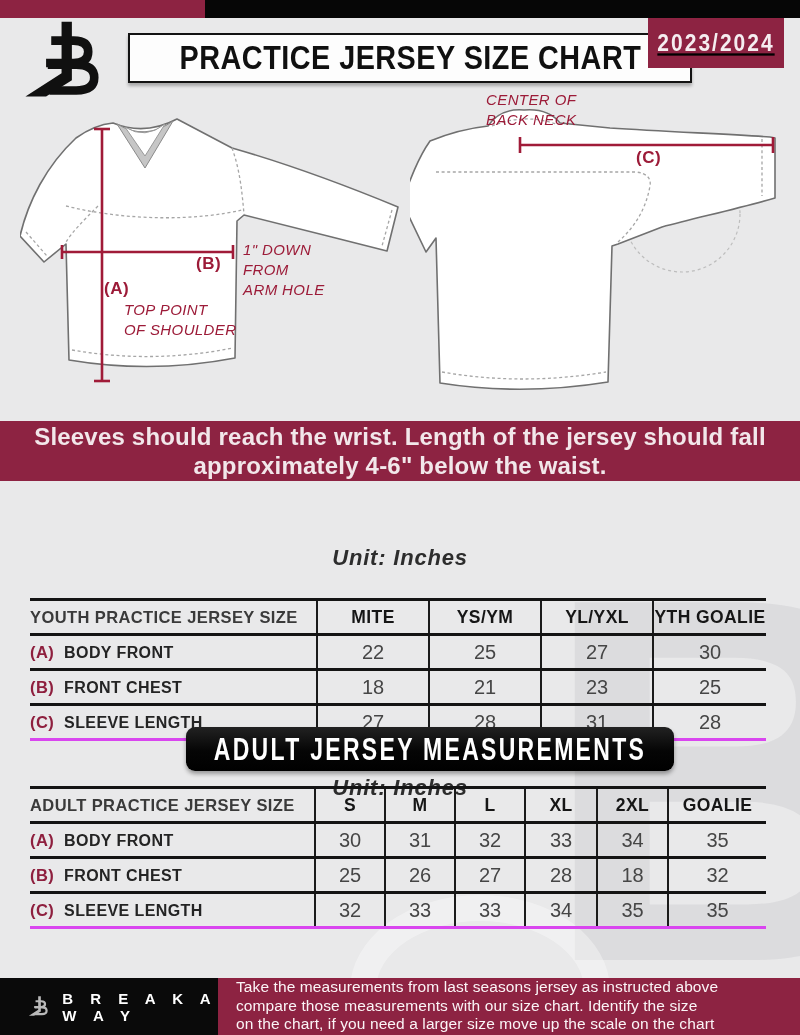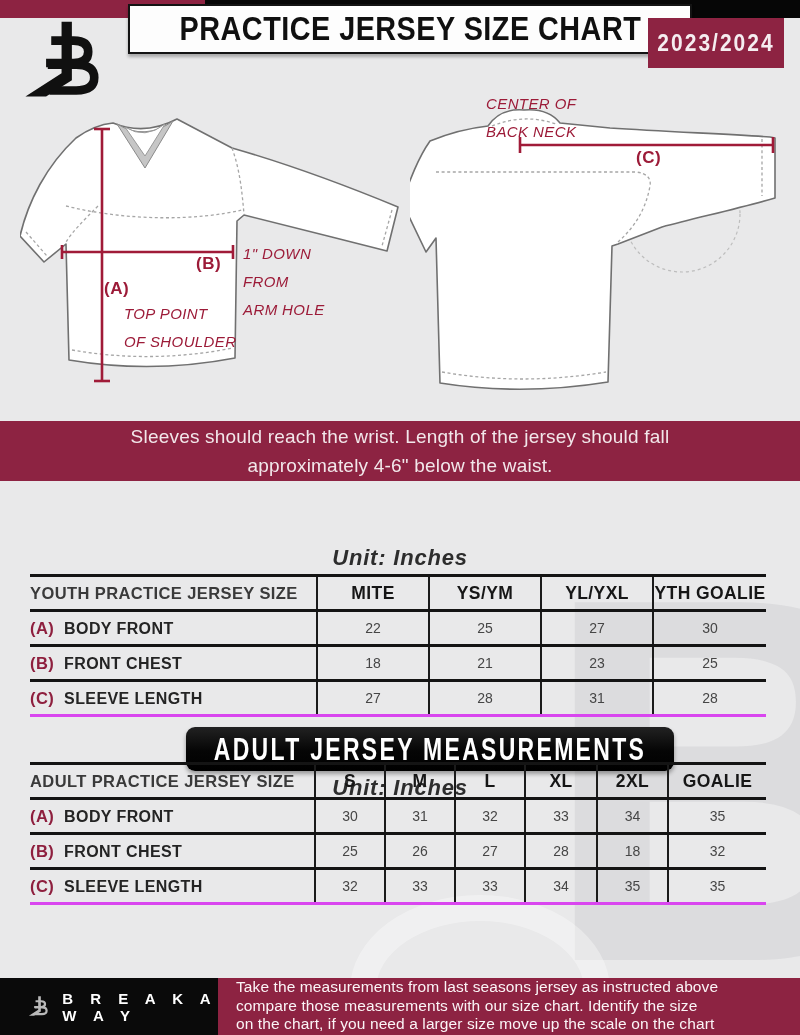--- a/index.html
+++ b/index.html
@@ -4,67 +4,67 @@
 <style>
   html,body{margin:0;padding:0;}
   #page{position:relative;width:800px;height:1035px;background:#e9e9ea;overflow:hidden;
         font-family:"Liberation Sans",sans-serif;}
   .abs{position:absolute;}
   .pre{white-space:pre-line;}
 
   
   .strip-maroon{left:0;top:0;width:205px;height:18px;background:#8d2342;}
   .strip-black{left:205px;top:0;width:595px;height:18px;background:#060606;}
-  .title-bar{left:128px;top:4px;width:564px;height:50px;background:#fdfdfd;
+  .title-bar{left:128px;top:33px;width:564px;height:50px;background:#fdfdfd;
              border:2px solid #131313;box-sizing:border-box;display:flex;align-items:center;justify-content:center;
              box-shadow:0 3px 3px rgba(0,0,0,.28);}
   .title-text{font-size:30px;font-weight:800;color:#101010;letter-spacing:.5px;
               transform:scale(.96,1.08);white-space:nowrap;}
   .year-box{left:648px;top:18px;width:136px;height:50px;background:#8d2342;
-            display:flex;align-items:center;justify-content:center;}
+            display:flex;align-items:center;justify-content:center;text-decoration:underline;}
   .year-text{color:#f5edf0;font-size:21px;font-weight:700;letter-spacing:2px;transform:scaleY(1.15);}
   .logo-big{left:22px;top:20px;width:86px;height:86px;color:#101010;}
   .logo-big svg,.logo-small svg{width:100%;height:100%;}
 
   
   .marker{font-size:17px;font-weight:800;color:#9c1b38;letter-spacing:.5px;}
   .anno{font-size:15px;font-style:italic;font-weight:500;color:#9c1b38;
-        line-height:28px;letter-spacing:.4px;}
+        line-height:20px;letter-spacing:.4px;}
 
   
   .banner{left:0;top:421px;width:800px;height:60px;background:#8d2342;
           display:flex;align-items:center;justify-content:center;text-align:center;}
-  .banner-text{color:#f2e7ea;font-size:19px;line-height:29px;letter-spacing:.2px;}
+  .banner-text{color:#f2e7ea;font-size:24px;line-height:29px;letter-spacing:.2px;font-weight:bold;}
 
   
   .section-bar{background:linear-gradient(180deg,#222 0%,#050505 55%,#000 100%);
                border-radius:9px;display:flex;align-items:center;justify-content:center;
                box-shadow:0 3px 4px rgba(0,0,0,.35);}
   .bar-youth{left:188px;top:497px;width:420px;height:44px;}
   .bar-adult{left:186px;top:727px;width:488px;height:44px;}
   .bar-text{color:#fff;font-size:25px;font-weight:700;letter-spacing:2.5px;
             transform:scale(.92,1.22);white-space:nowrap;}
   .unit{left:0;width:800px;text-align:center;font-size:22px;font-style:italic;
         font-weight:600;color:#2d2d2d;letter-spacing:.8px;}
   .unit-youth{top:545px;}
   .unit-adult{top:775px;}
 
   
-  table.size-table{position:absolute;left:30px;width:736px;border-collapse:collapse;table-layout:fixed;}
+  table.size-table{position:absolute;left:30px;width:736px;border-collapse:collapse;table-layout:fixed;margin-top:24px;}
   .t-youth{top:574px;}
   .t-adult{top:762px;}
   table.size-table tr{border-top:3px solid #141414;}
   table.size-table tr:last-child{border-bottom:3px solid #d946ef;}
   table.size-table th,table.size-table td{padding:0;height:32px;vertical-align:middle;background:transparent;}
   .label-head{text-align:left;padding-left:30px;font-size:16.5px;font-weight:600;
               color:#3a3a3a;letter-spacing:.4px;}
   .size-col{text-align:center;font-size:17.5px;font-weight:700;color:#161616;letter-spacing:.4px;}
   .row-head{text-align:left;padding-left:58px;font-size:16px;font-weight:600;color:#242424;letter-spacing:.4px;}
   .row-head .key{color:#8e1f3e;font-weight:800;margin-right:10px;font-size:16.5px;}
-  td.val{text-align:center;font-size:14px;color:#464646;}
+  td.val{text-align:center;font-size:20px;color:#464646;}
   .v{border-left:2px solid #1b1b1b;}
 
   
   .watermark{left:540px;top:520px;font-size:520px;font-weight:700;color:rgba(110,110,115,.10);
              line-height:1;pointer-events:none;}
   .swirl{left:350px;top:895px;width:260px;height:190px;border-radius:50%;
          border:26px solid rgba(255,255,255,.35);box-sizing:border-box;}
 
   
   .footer-black{left:0;top:978px;width:218px;height:57px;background:#0a0a0a;

